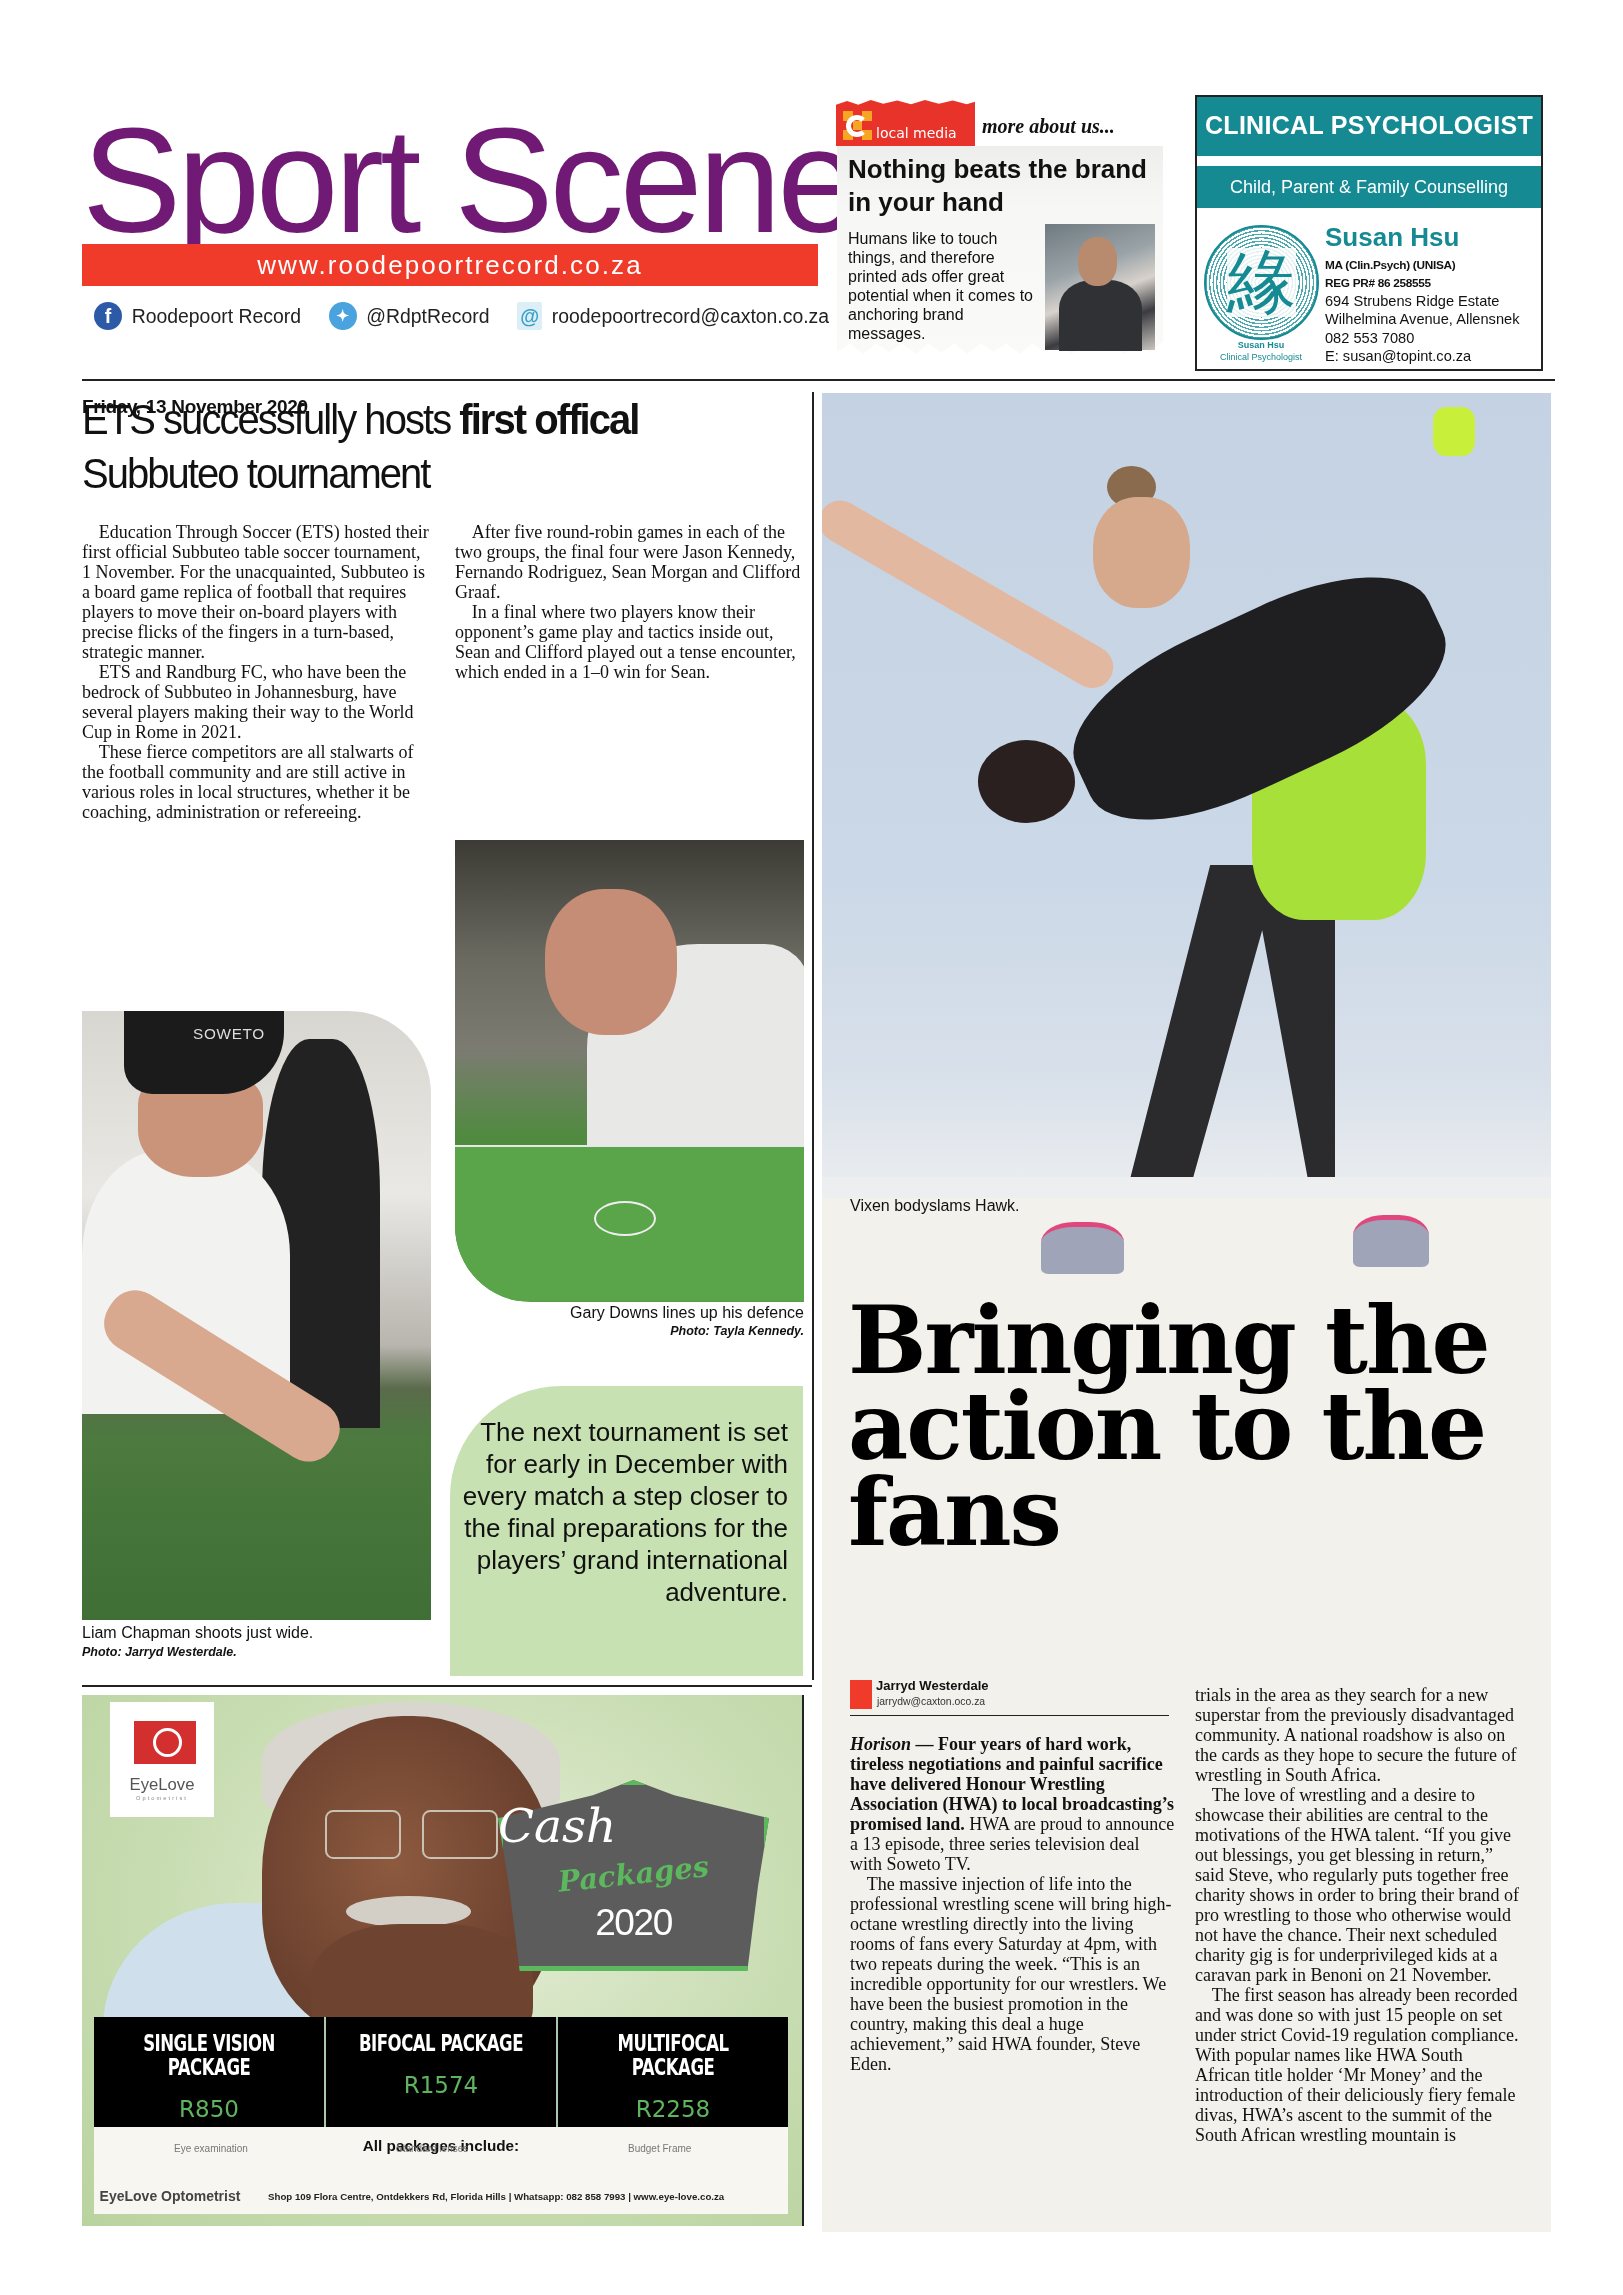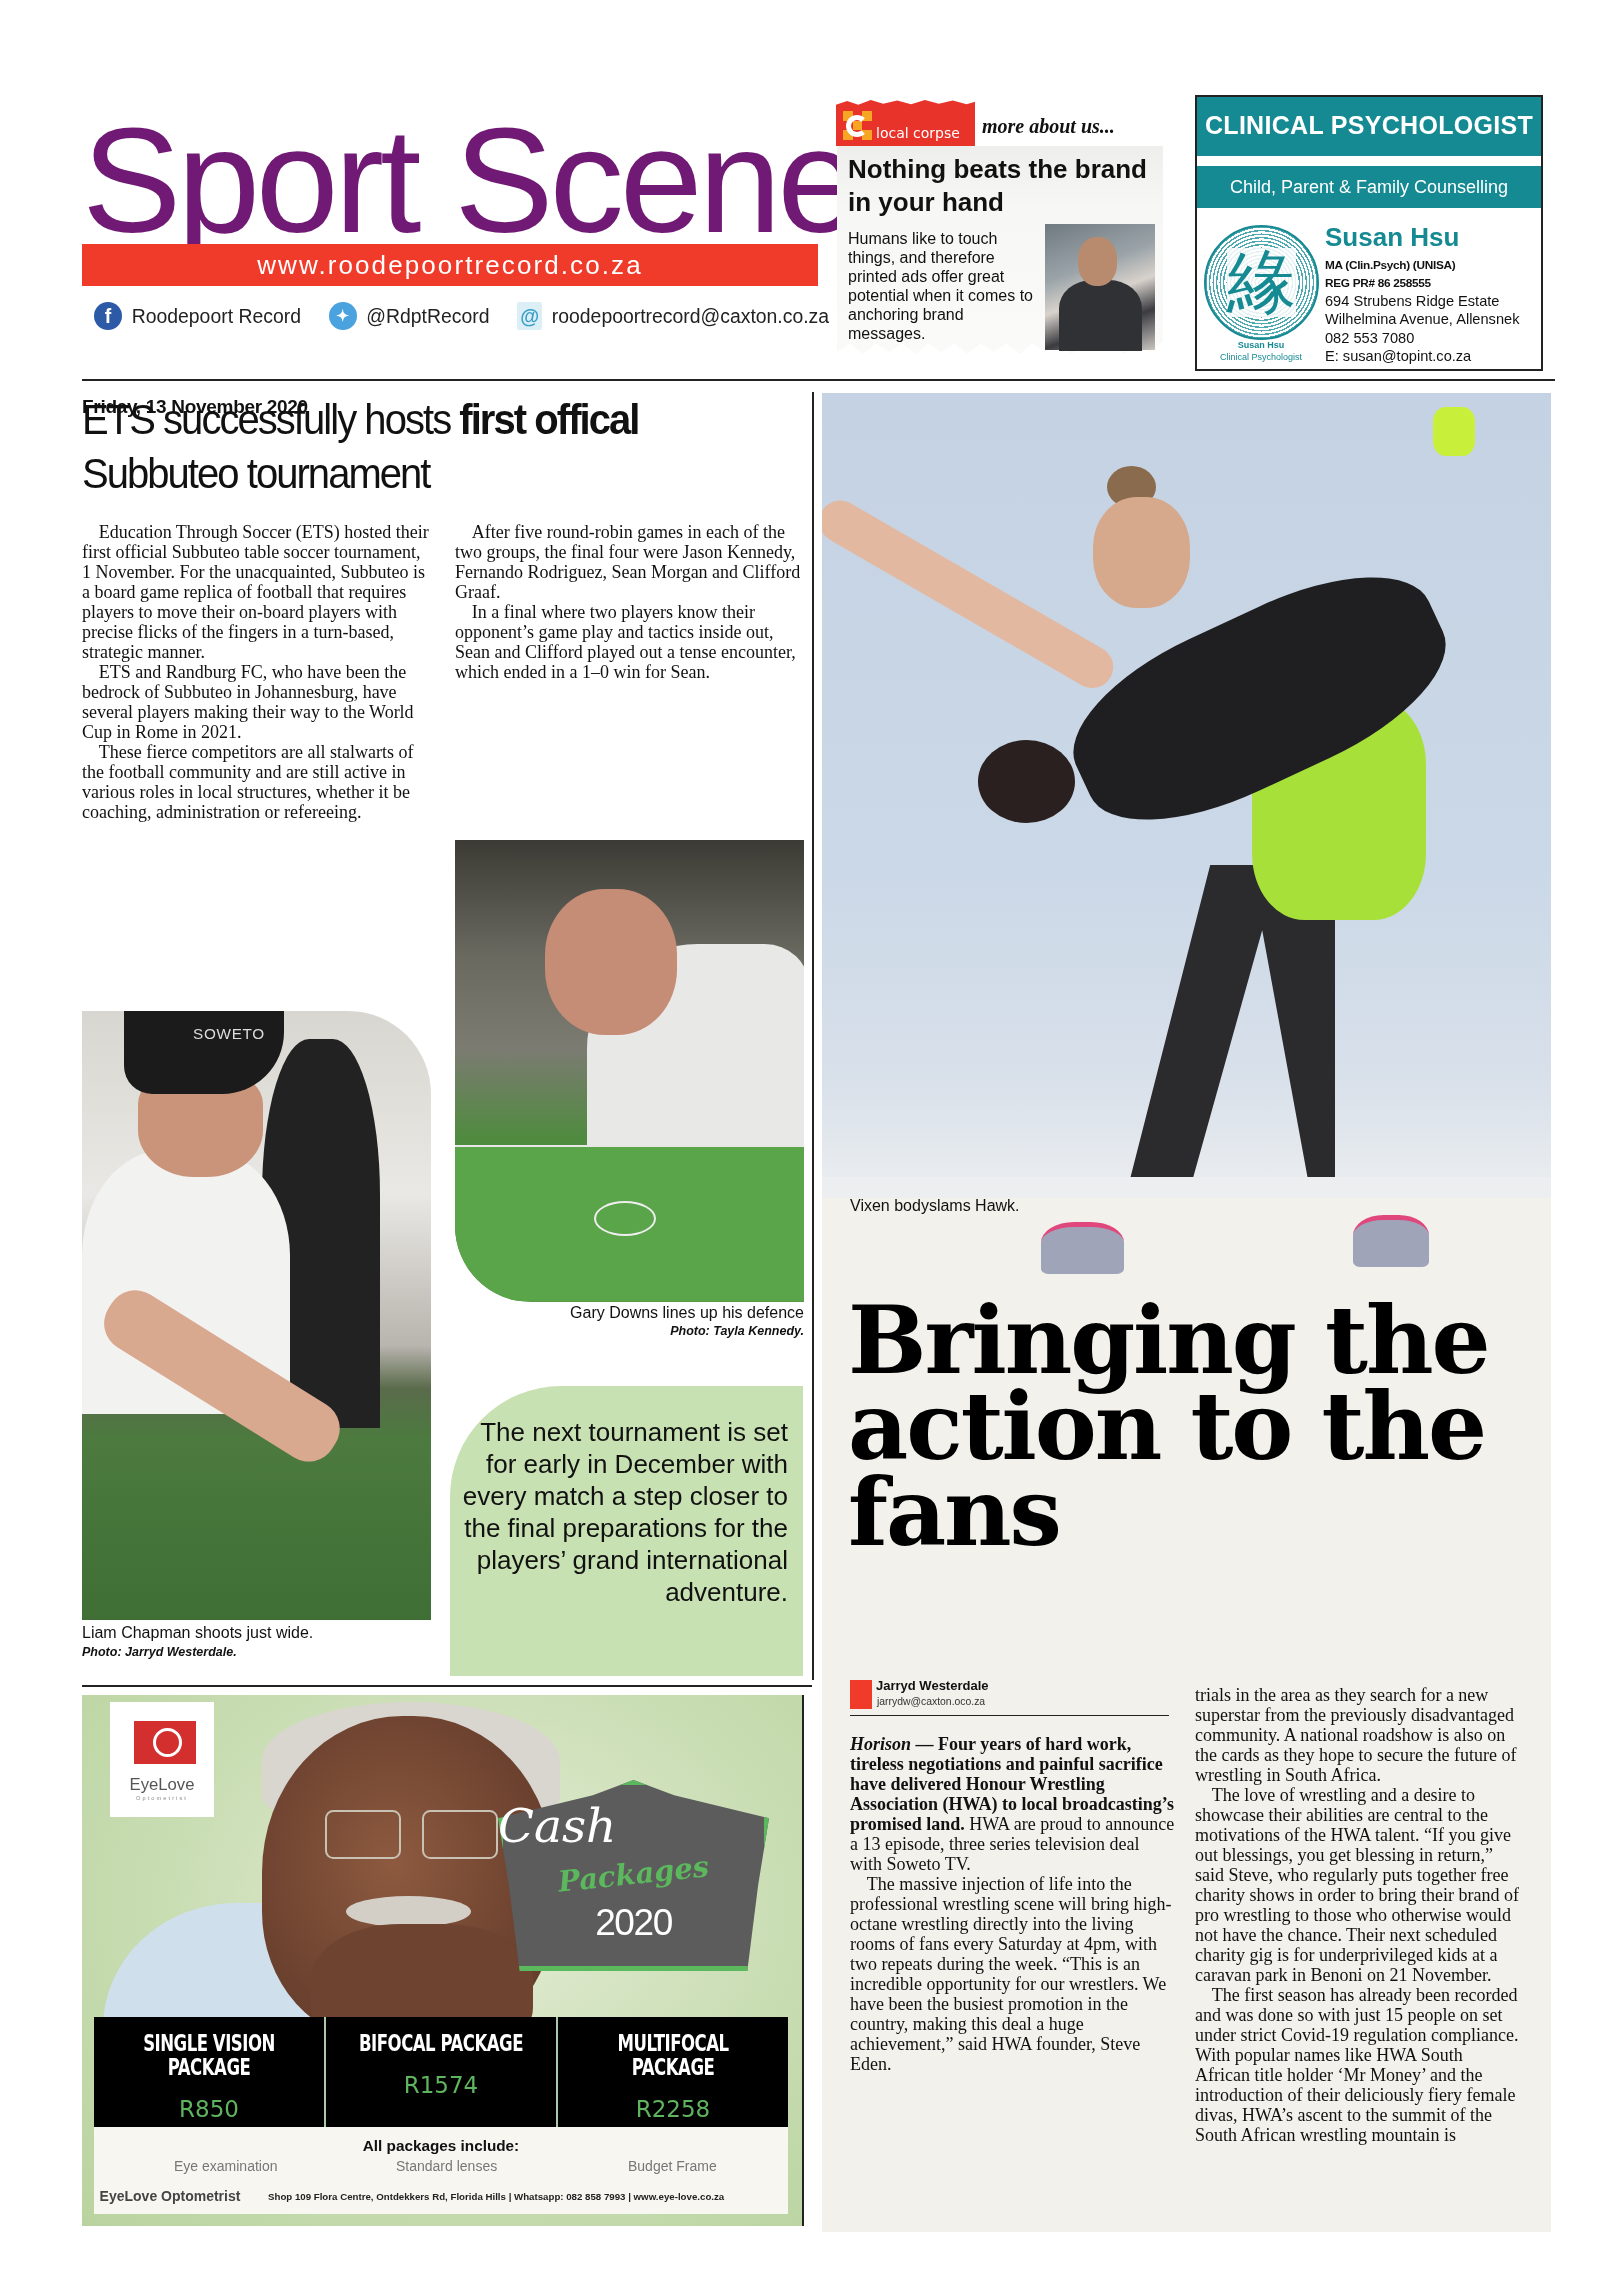--- a/index.html
+++ b/index.html
@@ -111,21 +111,21 @@
   .badge-packages { left: 498px; top: 1857px; width: 271px; text-align: center; font-family: "DejaVu Serif", serif; font-style: italic; font-weight: bold; font-size: 29px; color: #5cb85c; transform: rotate(-6deg); }
   .badge-year { left: 498px; top: 1902px; width: 271px; text-align: center; font-size: 37px; color: #fff; letter-spacing: -1.4px; }
 
   .pkg-bar { left: 94px; top: 2017px; width: 694px; height: 110px; background: #000; display: flex; }
   .pkg { flex: 1; text-align: center; color: #fff; position: relative; }
   .pkg + .pkg { border-left: 2.1px solid #aac8aa; }
   .pkg .t { margin-top: 14px; font-size: 23px; line-height: 24px; font-weight: bold; letter-spacing: -0.7px; font-family: "DejaVu Sans", sans-serif; transform: scaleX(0.72); }
   .pkg .p { margin-top: 17px; font-size: 23px; font-weight: normal; color: #5fb45f; font-family: "DejaVu Sans", sans-serif; }
   .pkg-info { left: 94px; top: 2127px; width: 694px; height: 87px; background: #f8f6f1; }
   .pkg-info .hdr { position:absolute; left: 0; top: 9.7px; width: 100%; text-align: center; font-size: 15.3px; font-weight: bold; }
-  .pkg-info .item { position:absolute; top: 31px; font-size: 14px; color: #777; }
+  .pkg-info .item { position:absolute; top: 16px; font-size: 10px; color: #777; }
   .pkg-info .foot-brand { position:absolute; left: 5.6px; top: 61px; font-size: 14px; font-weight: bold; color: #444; }
   .pkg-info .foot-addr { position:absolute; left: 174px; top: 64px; font-size: 9.7px; font-weight: bold; color: #222; }
 
   
   .wr-photo { left: 822px; top: 393px; width: 729px; height: 805px;
      background: linear-gradient(180deg,#c4d2e3 0%,#cbd8e7 60%,#d8e0ea 85%,#eceef0 100%); overflow: hidden; }
   .wr-photo .legs { position:absolute; left: 305px; top: 472px; width: 208px; height: 326px; background: #2b2b2e; clip-path: polygon(40% 0, 100% 0, 100% 100%, 88% 100%, 65% 20%, 30% 100%, 0 100%); }
   .wr-photo .torso-g { position:absolute; left: 430px; top: 305px; width: 174px; height: 222px; background: #a8e03a; border-radius: 30%; }
   .wr-photo .torso-b { position:absolute; left: 243px; top: 222px; width: 389px; height: 167px; background: #1f1f22; border-radius: 40%; transform: rotate(-25deg); }
   .wr-photo .arm { position:absolute; left: 0; top: 97px; width: 333px; height: 42px; background: #e2b9a0; border-radius: 21px; transform: rotate(30deg); transform-origin: left; }
@@ -172,21 +172,21 @@
 <div class="abs promo-card"></div>
 <div class="abs promo-tab"></div>
 <div class="abs promo-logo">
   <div class="sq" style="left:0;top:0"></div>
     <div class="sq" style="left:19.4px;top:0"></div>
   <div class="sq" style="left:9.7px;top:9.7px"></div>
     <div class="sq" style="left:0;top:19.4px"></div>
     <div class="sq" style="left:19.4px;top:19.4px"></div>
   <div class="c"></div>
 </div>
-<div class="abs promo-tab-label">local corpse</div>
+<div class="abs promo-tab-label">local media</div>
 <div class="abs promo-more">more about us...</div>
 <div class="abs promo-head">Nothing beats the brand in your hand</div>
 <div class="abs promo-body">Humans like to touch things, and therefore printed ads offer great potential when it comes to anchoring brand messages.</div>
 <div class="abs promo-photo">
     <div class="suit"></div>
     <div class="face"></div>
   </div>
 
 <div class="abs psy">
   <div class="abs psy-band1">CLINICAL PSYCHOLOGIST</div>

